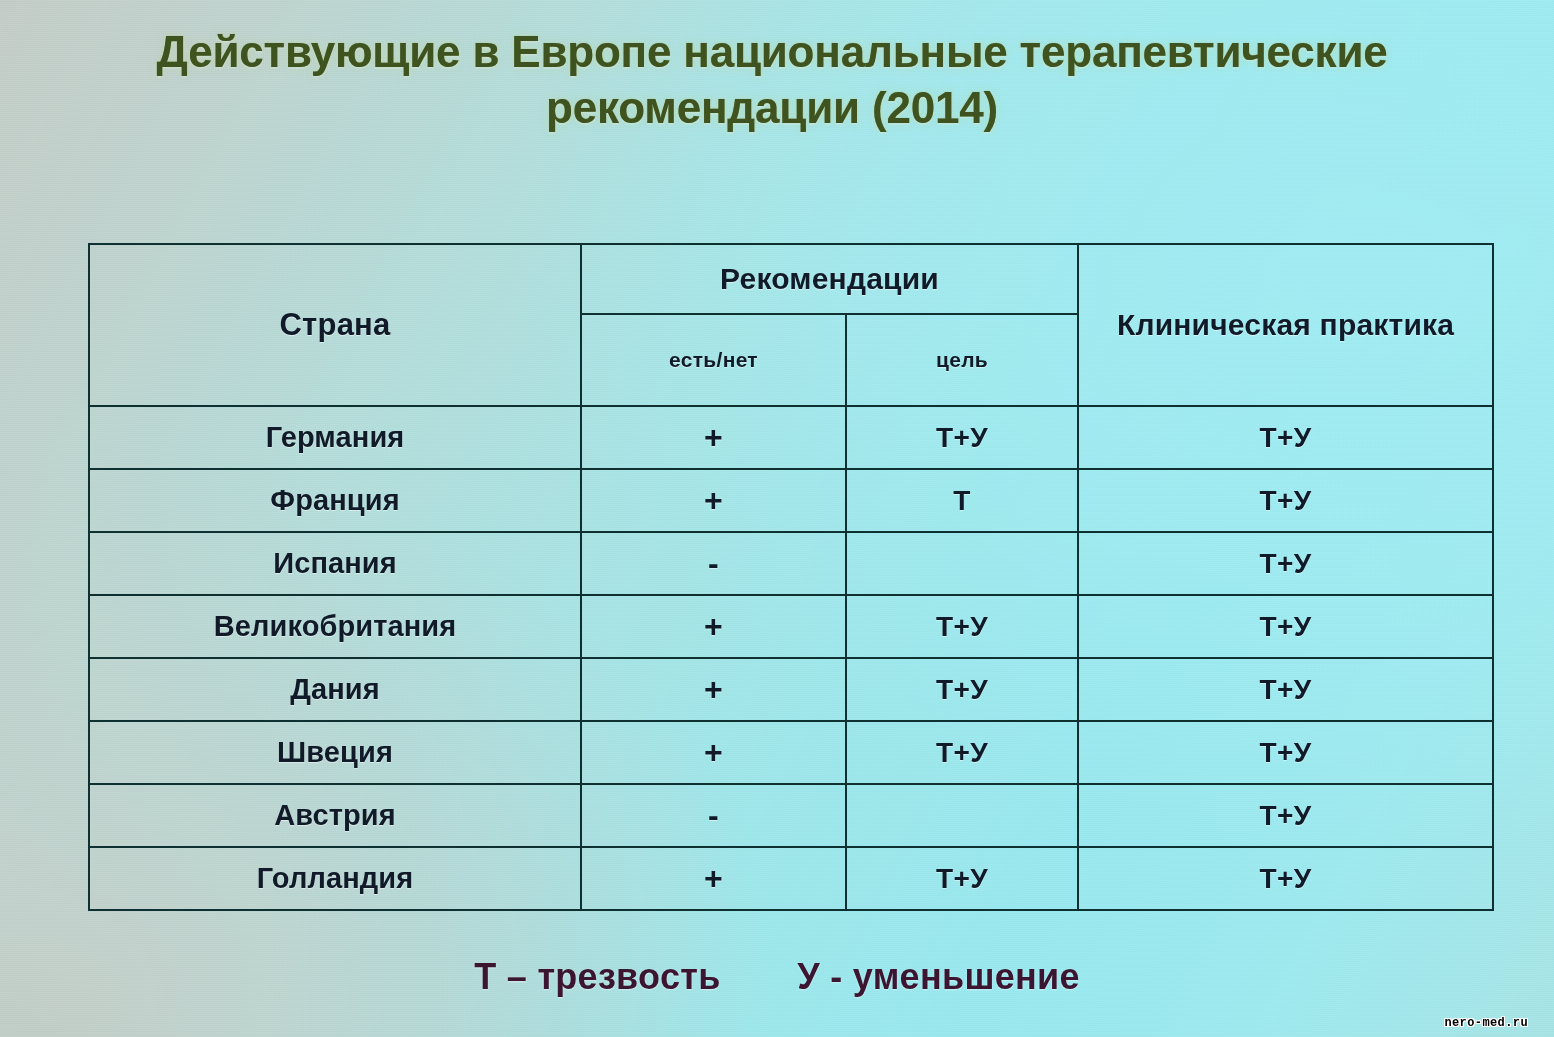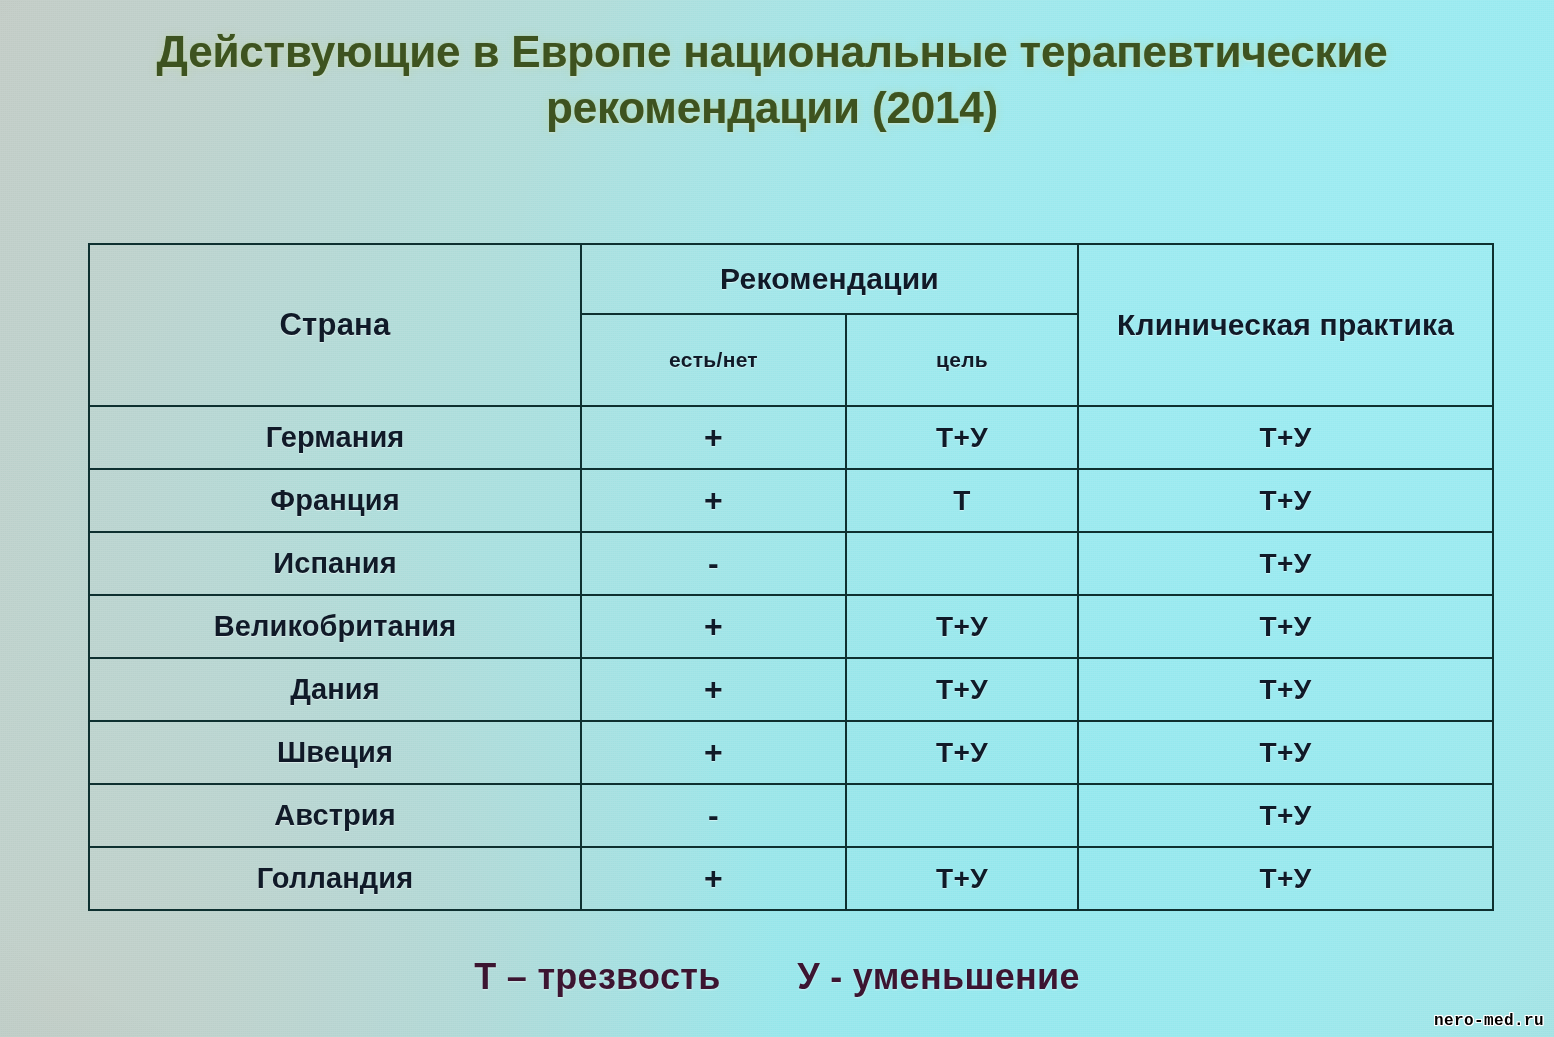--- a/index.html
+++ b/index.html
@@ -181,24 +181,24 @@
     color: #3c1531;
     letter-spacing: 0.3px;
     text-shadow: 0 1px 2px rgba(255,255,255,0.45);
   }
 
   #legend .gap { display: inline-block; width: 56px; }
 
   
   #watermark {
     position: absolute;
-    right: 10px;
+    right: 26px;
     bottom: 7px;
     font-family: "Liberation Mono", "DejaVu Sans Mono", monospace;
-    font-size: 16px;
+    font-size: 12px;
     font-weight: bold;
     color: #000;
     letter-spacing: 0.4px;
     text-shadow:
       -1px -1px 0 #fff,  1px -1px 0 #fff,
       -1px  1px 0 #fff,  1px  1px 0 #fff,
        0   -1px 0 #fff,  0    1px 0 #fff,
       -1px  0   0 #fff,  1px  0   0 #fff;
   }
 </style>

